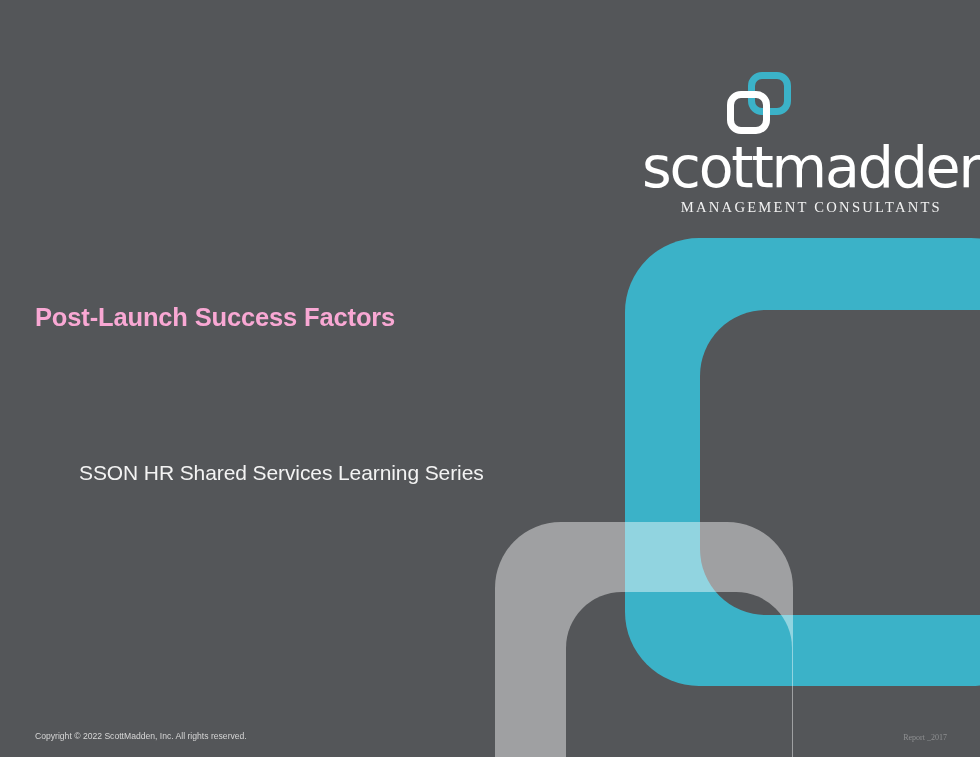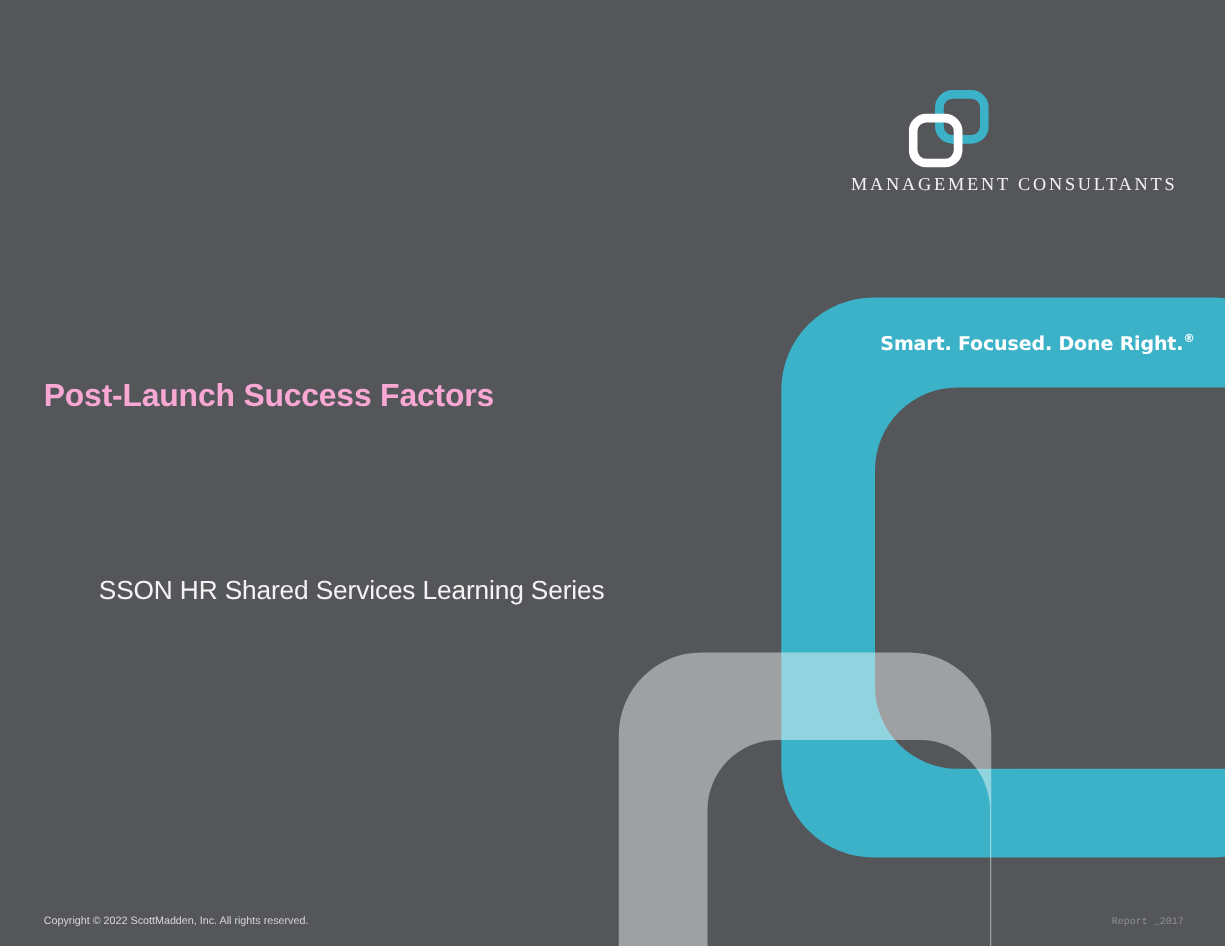--- a/index.html
+++ b/index.html
@@ -135,21 +135,21 @@
     font-weight: 400;
     color: #d6d6d6;
     z-index: 7;
     white-space: nowrap;
   }
 
   .report-id {
     position: absolute;
     right: 33px;
     top: 733px;
-    font-family: Liberation Mono, monospace;
+    font-family: Liberation Serif, serif;
     font-size: 8px;
     font-weight: 400;
     color: #8f9092;
     z-index: 7;
     white-space: nowrap;
     text-align: center;
   }
 </style>
 </head>
 <body>
@@ -183,26 +183,24 @@
 
   <div class="logo-block">
     <svg class="logo-mark" width="64" height="62" viewBox="0 0 64 62" xmlns="http://www.w3.org/2000/svg">
 
       <rect x="24.5" y="3.5" width="36" height="36" rx="10.5" ry="10.5" fill="none" stroke="#3BB2C8" stroke-width="7"></rect>
 
       <rect x="3.5" y="22.5" width="36" height="36" rx="10.5" ry="10.5" fill="none" stroke="#FFFFFF" stroke-width="7"></rect>
 
       <path d="M24.5 22.5 h8 a7 7 0 0 1 0 0" fill="none" stroke="#3BB2C8" stroke-width="0"></path>
     </svg>
+    <span class="wordmark">scottmadden</span>
     <span class="wordmark-sub">MANAGEMENT CONSULTANTS</span>
   </div>
 
-  <div class="tagline">
-    <span>Smart. Focused. Done Right.</span><span class="reg">®</span>
-  </div>
 
   <h1 class="title">Post-Launch Success Factors</h1>
 
   <h2 class="subtitle">SSON HR Shared Services Learning Series</h2>
 
   <div class="copyright">Copyright © 2022 ScottMadden, Inc. All rights reserved.</div>
 
   <div class="report-id">Report _2017</div>
 
 </div>

